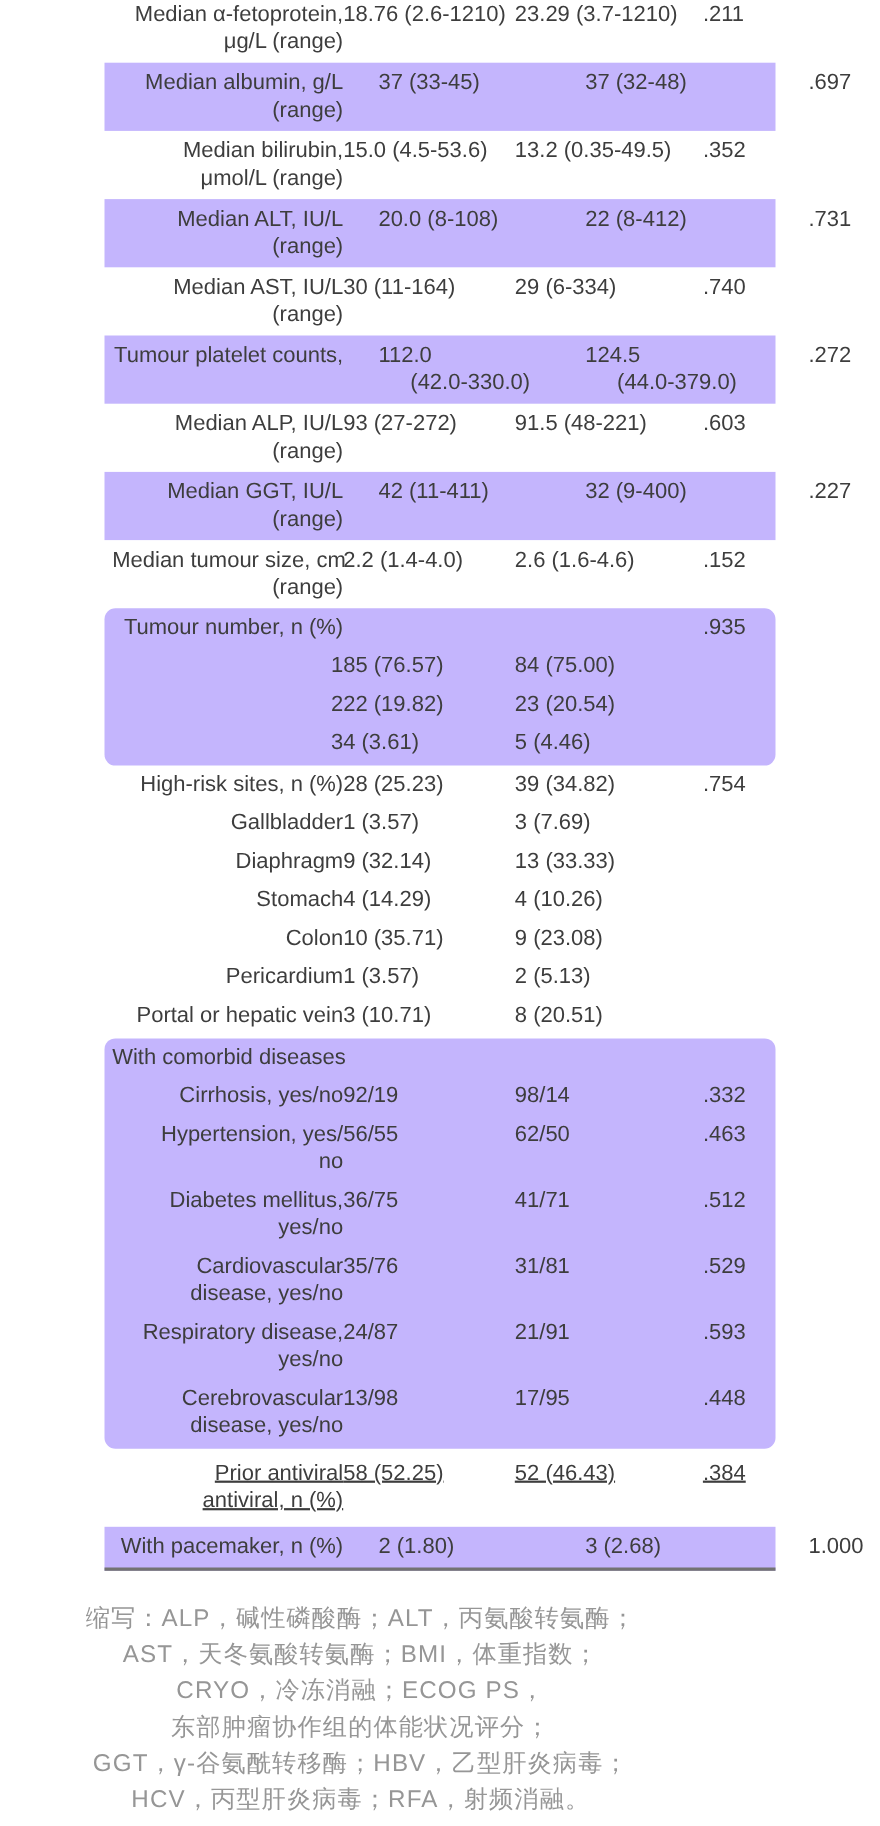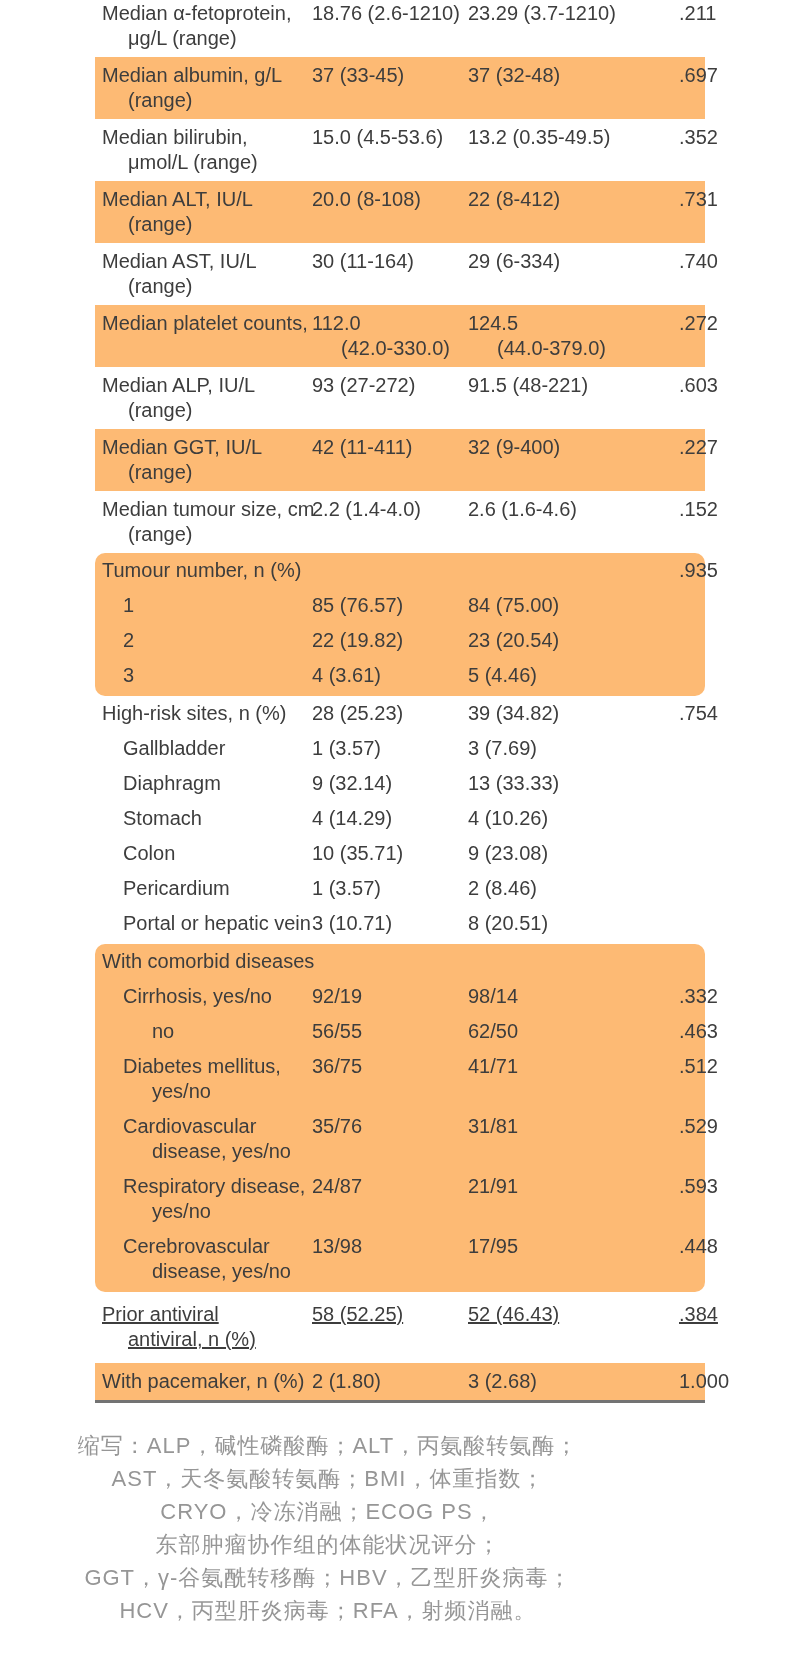--- a/index.html
+++ b/index.html
@@ -7,30 +7,30 @@
     width:800px;height:1660px;background:#ffffff;overflow:hidden;
     font-family:"Liberation Sans","DejaVu Sans",sans-serif;
     color:#3d3d3d;font-size:20px;
     -webkit-font-smoothing:antialiased;
   }
   .tbl{margin-left:95px;width:610px;}
   .row{display:flex;align-items:flex-start;padding:6px 0;}
   .row.first{padding-top:1px;}
   .row.tall{padding:10px 0 11px 0;text-decoration:underline;}
   .row.last{border-bottom:3px solid #737373;}
-  .gray{background:#fdba74;}
+  .gray{background:#c4b5fd;gap:32px;}
   .group{padding:5px 0 8px 0;border-radius:10px;}
   .grow{display:flex;align-items:flex-start;}
   .grow.sub{margin-top:10px;}
   .ln{height:25px;line-height:25px;white-space:nowrap;}
   .cell-label{width:217px;flex:none;box-sizing:border-box;}
   .cell-c1{width:156px;flex:none;}
   .cell-c2{width:171px;flex:none;}
-  .cell-p{width:66px;flex:none;margin-left:40px;}
-  .cell-label .ln{padding-left:7px;}
+  .cell-p{width:66px;flex:none;}
+  .cell-label .ln{padding-left:7px;text-align:right;}
   .cell-label .ln.cont{padding-left:33px;}
   .cell-label.sublbl .ln{padding-left:28px;}
   .cell-label.sublbl .ln.cont{padding-left:57px;}
   .cell-c1 .ln.cont,.cell-c2 .ln.cont{padding-left:29px;}
   .footnote{
     margin-top:26px;width:656px;text-align:center;
     color:#969696;font-size:22px;letter-spacing:1px;
   }
   .footnote .fln{height:33px;line-height:33px;white-space:nowrap;}
 </style>
@@ -108,21 +108,21 @@
       </div>
       <div class="cell-c2">
         <div class="ln">29 (6-334)</div>
       </div>
       <div class="cell-p">
         <div class="ln">.740</div>
       </div>
     </div>
     <div class="row gray">
       <div class="cell-label">
-        <div class="ln">Median platelet counts,</div>
+        <div class="ln">Tumour platelet counts,</div>
       </div>
       <div class="cell-c1">
         <div class="ln">112.0</div>
         <div class="ln cont">(42.0-330.0)</div>
       </div>
       <div class="cell-c2">
         <div class="ln">124.5</div>
         <div class="ln cont">(44.0-379.0)</div>
       </div>
       <div class="cell-p">
@@ -304,21 +304,21 @@
         </div>
       </div>
       <div class="grow sub">
         <div class="cell-label sublbl">
           <div class="ln">Pericardium</div>
         </div>
         <div class="cell-c1">
           <div class="ln">1 (3.57)</div>
         </div>
         <div class="cell-c2">
-          <div class="ln">2 (8.46)</div>
+          <div class="ln">2 (5.13)</div>
         </div>
         <div class="cell-p">
           <div class="ln"></div>
         </div>
       </div>
       <div class="grow sub">
         <div class="cell-label sublbl">
           <div class="ln">Portal or hepatic vein</div>
         </div>
         <div class="cell-c1">
@@ -356,20 +356,21 @@
         </div>
         <div class="cell-c2">
           <div class="ln">98/14</div>
         </div>
         <div class="cell-p">
           <div class="ln">.332</div>
         </div>
       </div>
       <div class="grow sub">
         <div class="cell-label sublbl">
+          <div class="ln">Hypertension, yes/</div>
           <div class="ln cont">no</div>
         </div>
         <div class="cell-c1">
           <div class="ln">56/55</div>
         </div>
         <div class="cell-c2">
           <div class="ln">62/50</div>
         </div>
         <div class="cell-p">
           <div class="ln">.463</div>

